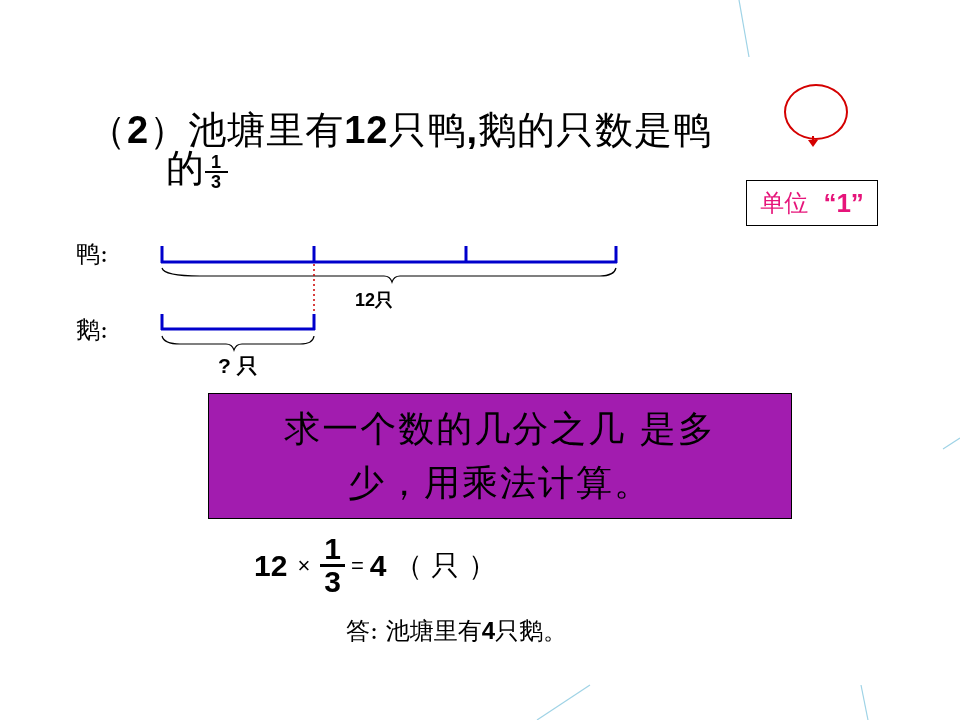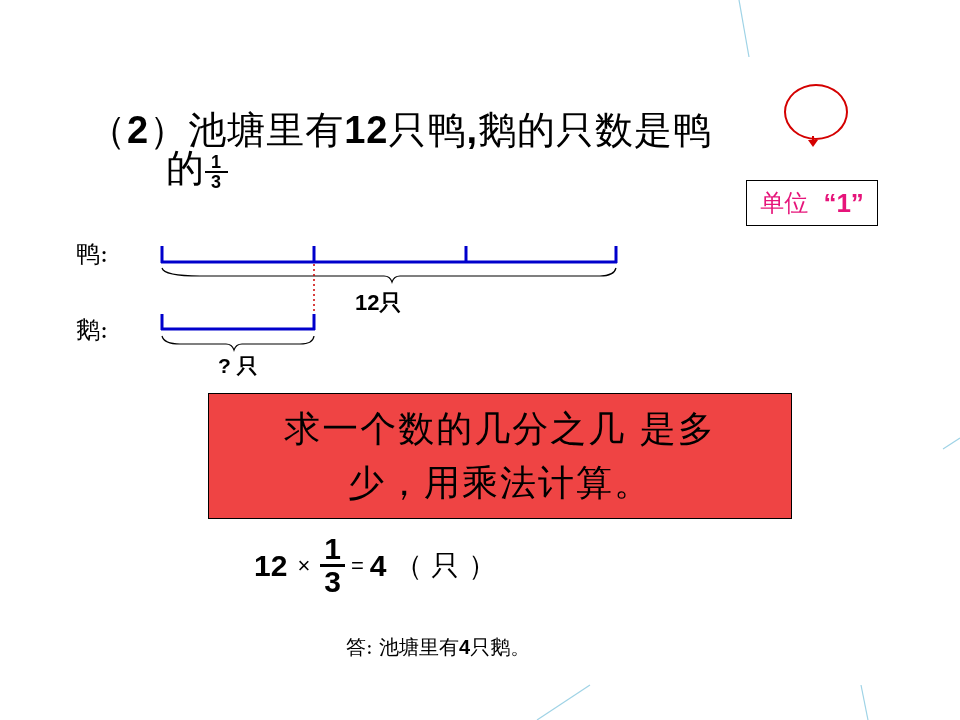--- a/index.html
+++ b/index.html
@@ -12,28 +12,28 @@
   .frac { display:inline-block; vertical-align:middle; text-align:center; font-family:"Liberation Sans", sans-serif; font-weight:bold; line-height:1; }
   .frac .num { display:block; font-size:18px; padding:0 6px; border-bottom:2px solid #000; }
   .frac .den { display:block; font-size:18px; }
   .circle { left:784px; top:84px; width:60px; height:52px; border:2px solid #d40000; border-radius:50%; }
   .arrow-line { left:812px; top:136px; width:2px; height:6px; background:#d40000; }
   .arrow-head { left:808px; top:140px; width:0; height:0; border-left:5px solid transparent; border-right:5px solid transparent; border-top:7px solid #d40000; }
   .unit-box { left:746px; top:146px; width:132px; height:46px; border:1.5px solid #000; box-sizing:border-box;
               color:#e6147a; font-size:24px; display:flex; align-items:center; justify-content:center; white-space:nowrap;margin-top:34px; }
   .unit-box .one { font-family:"Liberation Sans", sans-serif; font-weight:bold; font-size:26px; }
   .label { font-size:24px; }
-  .seg-label { font-family:"Liberation Sans", sans-serif; font-weight:bold; font-size:22px; }
-  .rule-box { left:208px; top:393px; width:584px; height:126px; background:#ef4444; border:1.5px solid #000; box-sizing:border-box;
+  .seg-label { font-family:"Liberation Sans", sans-serif; font-weight:bold; font-size:18px; }
+  .rule-box { left:208px; top:393px; width:584px; height:126px; background:#a21caf; border:1.5px solid #000; box-sizing:border-box;
               font-size:36px; text-align:center; line-height:54px; padding-top:8px; letter-spacing:2px; }
   .calc { left:254px; top:534px; font-family:"Liberation Sans", sans-serif; font-weight:bold; font-size:30px; white-space:nowrap; display:flex; align-items:center; }
   .calc .frac .num, .calc .frac .den { font-size:30px; }
   .calc .frac .num { border-bottom:3px solid #000; padding:0 4px; }
   .calc .paren { font-family:"DejaVu Serif", serif; font-weight:normal; font-size:28px; }
-  .answer { left:346px; top:634px; font-size:20px; white-space:nowrap; }
+  .answer { left:346px; top:615px; font-size:24px; white-space:nowrap; }
   svg.overlay { position:absolute; left:0; top:0; }
 </style>
 </head>
 <body>
 
 <svg class="overlay" width="960" height="720">
   <line x1="739" y1="0" x2="749" y2="57" stroke="#9fd3e6" stroke-width="1.2"></line>
   <line x1="943" y1="449" x2="960" y2="438" stroke="#9fd3e6" stroke-width="1.2"></line>
   <line x1="537" y1="720" x2="590" y2="685" stroke="#9fd3e6" stroke-width="1.2"></line>
   <line x1="861" y1="685" x2="868" y2="720" stroke="#9fd3e6" stroke-width="1.2"></line>

